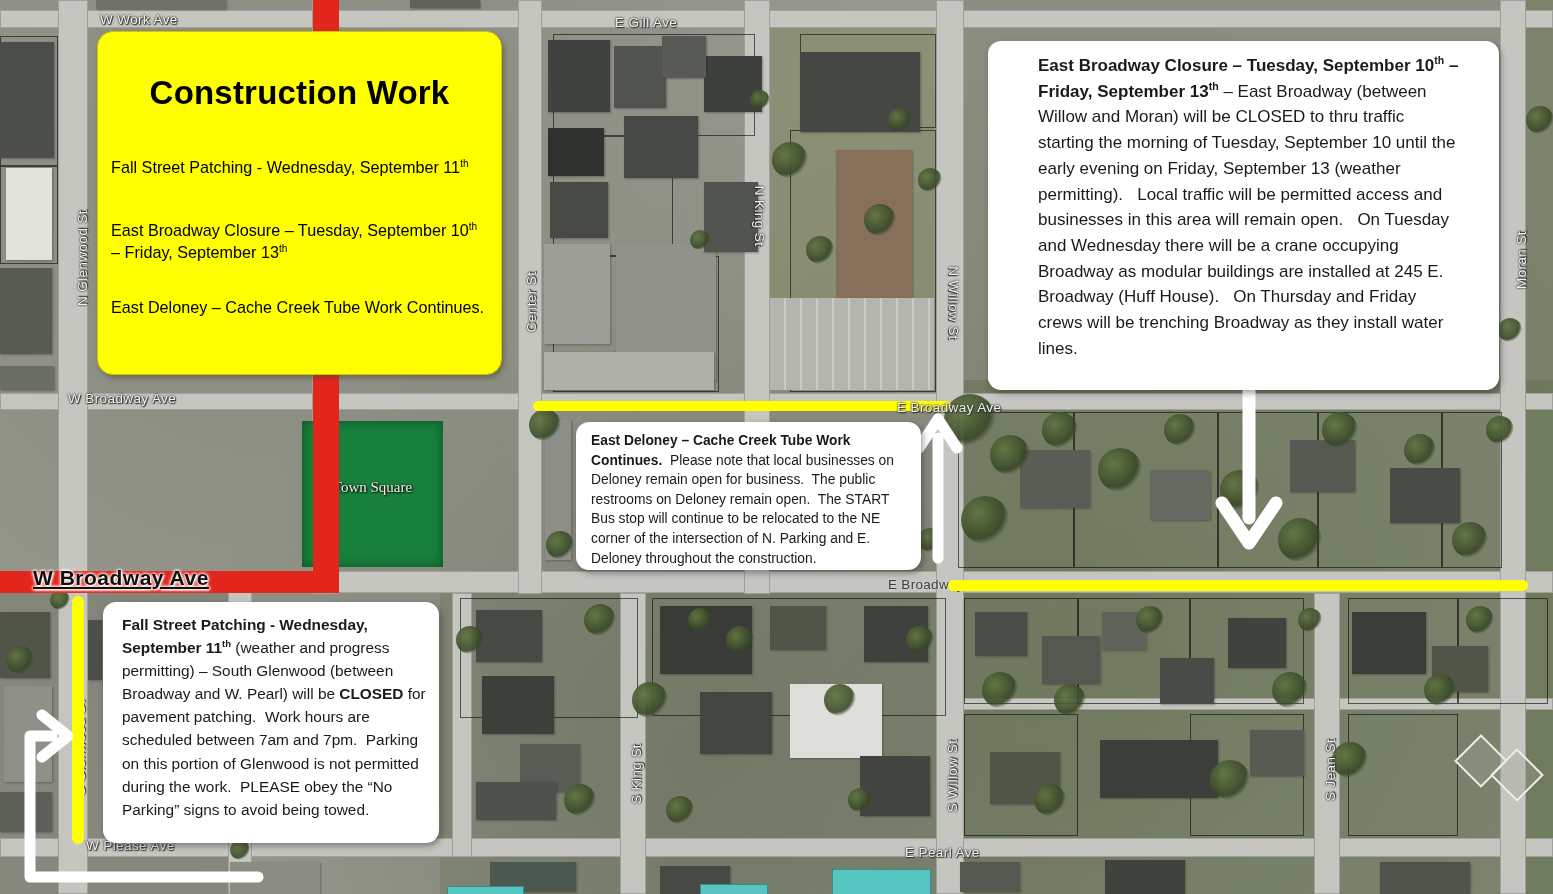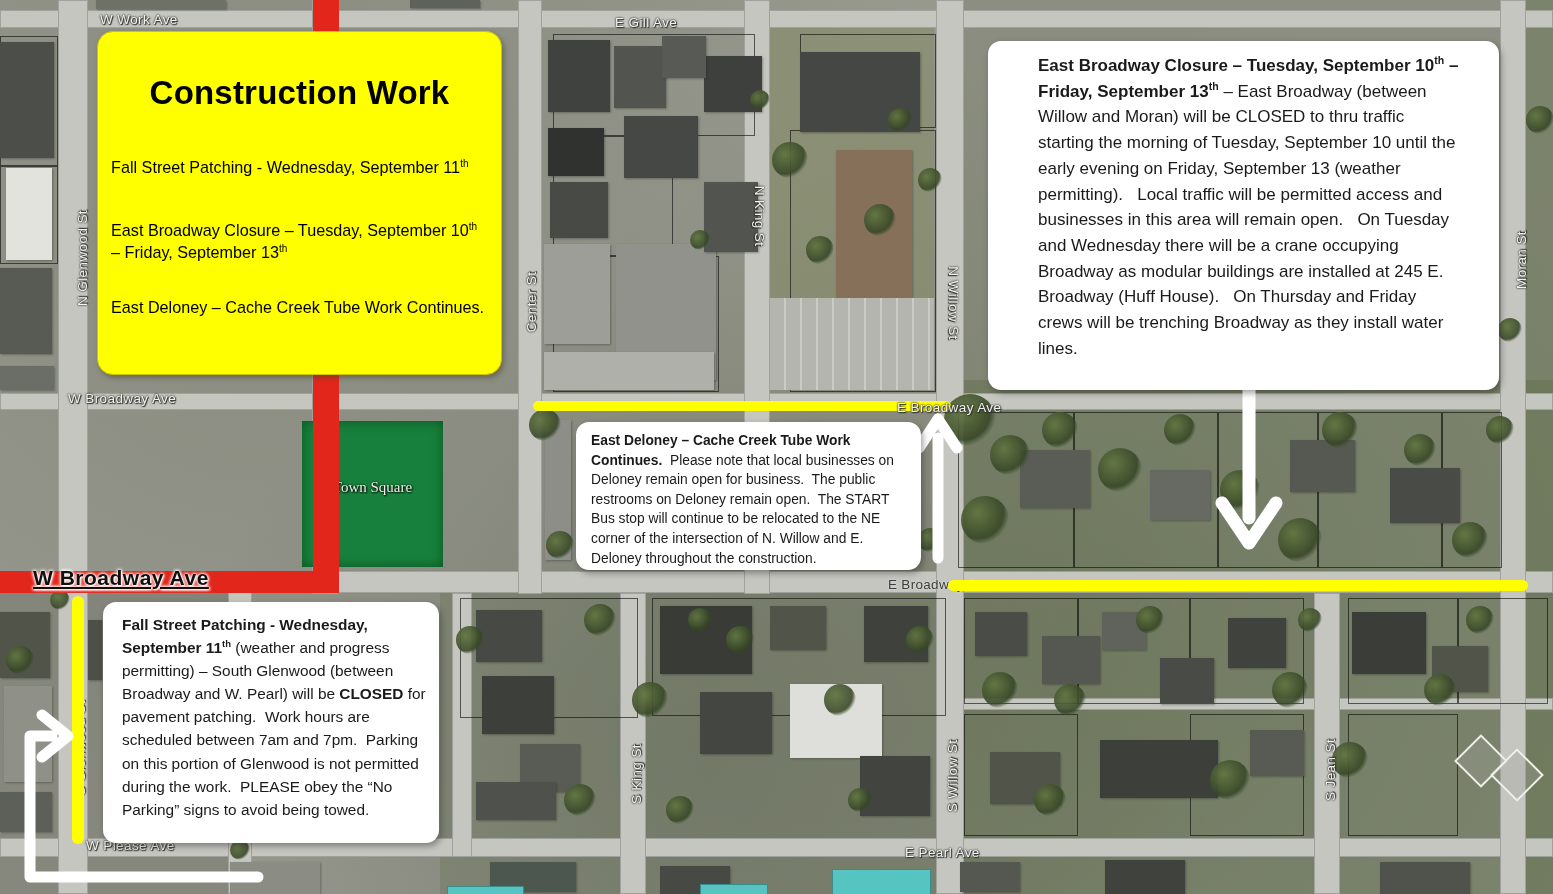--- a/index.html
+++ b/index.html
@@ -262,20 +262,20 @@
     <div class="bitem" id="bitem1"><span>Fall Street Patching - Wednesday, September 11</span><span class="sup">th</span></div>
     <div class="bitem" id="bitem2"><span>East Broadway Closure – Tuesday, September 10</span><span class="sup">th</span><span> – Friday, September 13</span><span class="sup">th</span></div>
     <div class="bitem" id="bitem3"><span>East Deloney – Cache Creek Tube Work Continues.</span></div>
   </div>
 
   <div id="note-broadway" class="notebox">
     <p><span class="b">East Broadway Closure – Tuesday, September 10</span><span class="b sup">th</span><span class="b"> – Friday, September 13</span><span class="b sup">th</span><span> – East Broadway (between Willow and Moran) will be CLOSED to thru traffic starting the morning of Tuesday, September 10 until the early evening on Friday, September 13 (weather permitting).   Local traffic will be permitted access and businesses in this area will remain open.   On Tuesday and Wednesday there will be a crane occupying Broadway as modular buildings are installed at 245 E. Broadway (Huff House).   On Thursday and Friday crews will be trenching Broadway as they install water lines.</span></p>
   </div>
 
   <div id="note-deloney" class="notebox">
-    <p><span class="b">East Deloney – Cache Creek Tube Work Continues.</span><span>  Please note that local businesses on Deloney remain open for business.  The public restrooms on Deloney remain open.  The START Bus stop will continue to be relocated to the NE corner of the intersection of N. Willow and E. Deloney throughout the construction.</span></p>
+    <p><span class="b">East Deloney – Cache Creek Tube Work Continues.</span><span>  Please note that local businesses on Deloney remain open for business.  The public restrooms on Deloney remain open.  The START Bus stop will continue to be relocated to the NE corner of the intersection of N. Parking and E. Deloney throughout the construction.</span></p>
   </div>
 
   <div id="note-fall" class="notebox">
     <p><span class="b">Fall Street Patching - Wednesday, September 11</span><span class="b sup">th</span><span> (weather and progress permitting) – South Glenwood (between Broadway and W. Pearl) will be </span><span class="b">CLOSED</span><span> for pavement patching.  Work hours are scheduled between 7am and 7pm.  Parking on this portion of Glenwood is not permitted during the work.  PLEASE obey the “No Parking” signs to avoid being towed.</span></p>
   </div>
 
 </div>
 
 </body></html>

